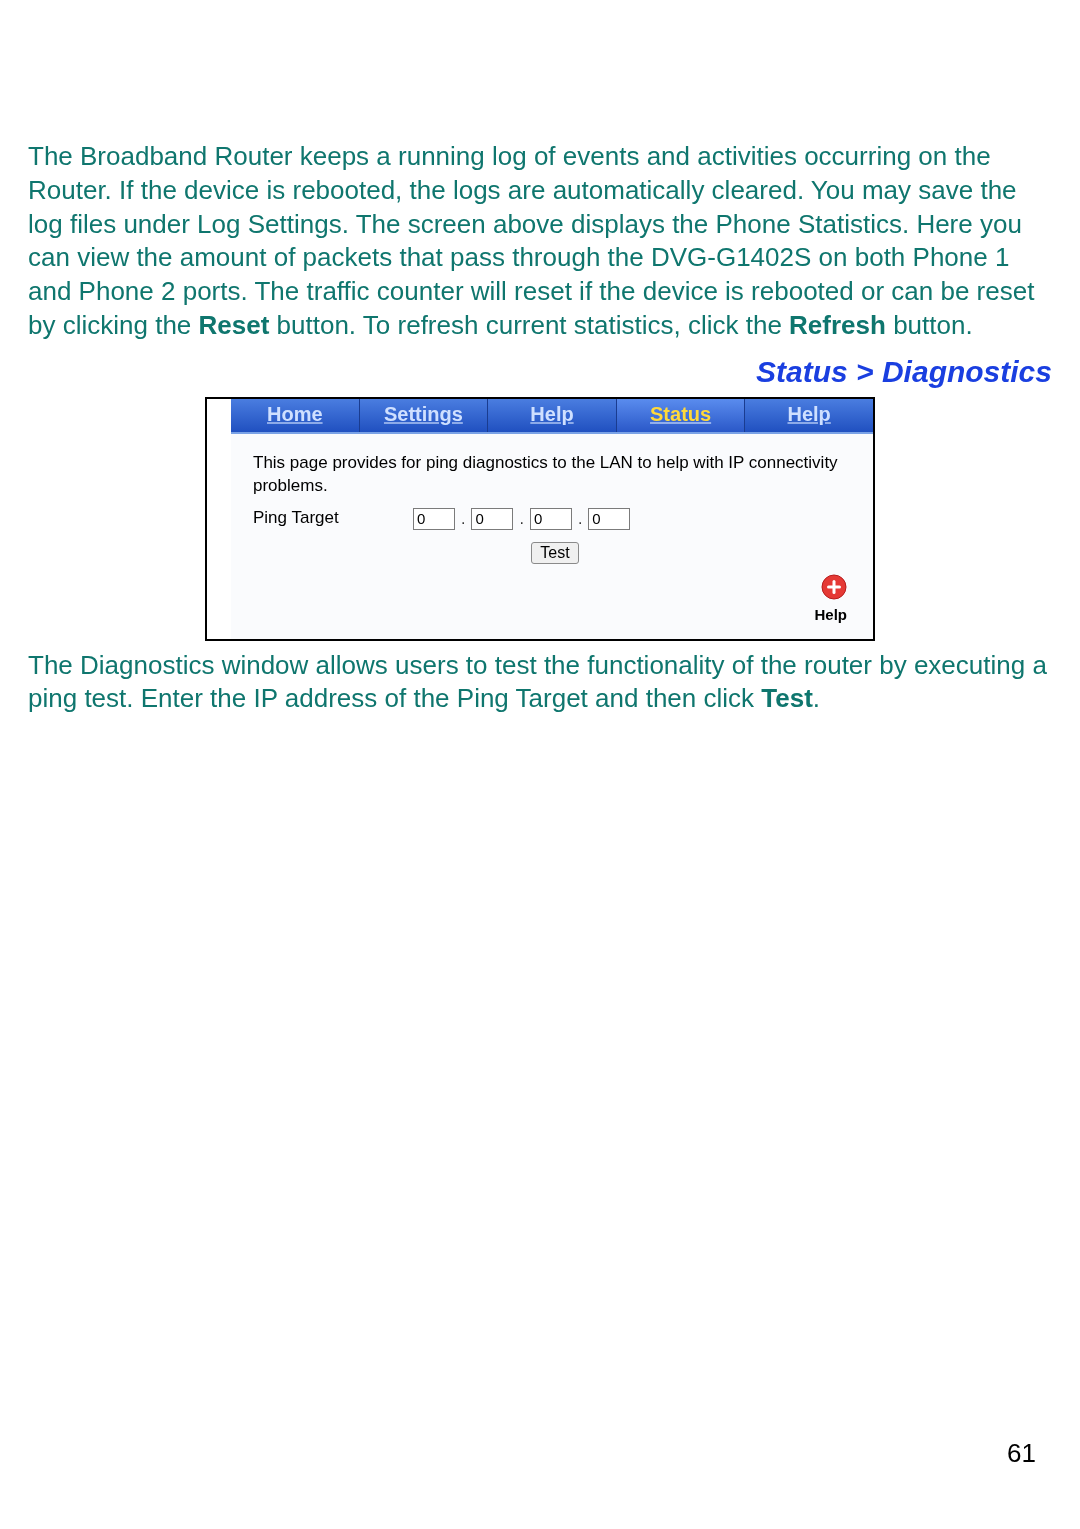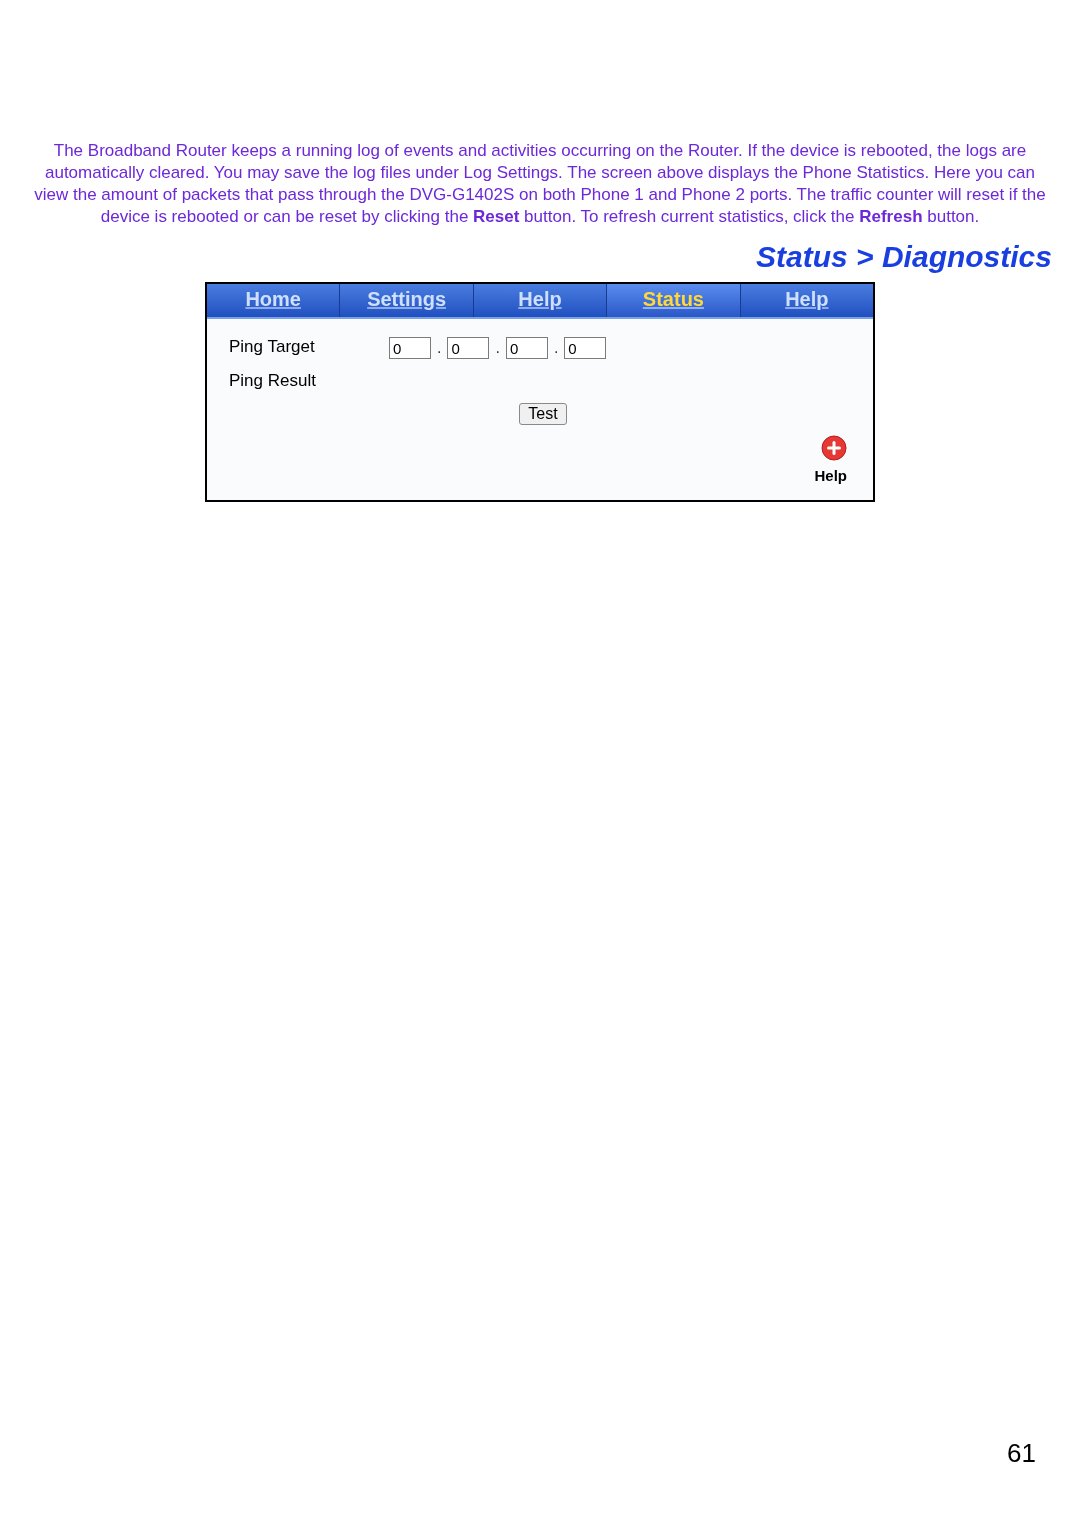--- a/index.html
+++ b/index.html
@@ -9,40 +9,40 @@
     background: #fff;
     font-family: Arial, Helvetica, sans-serif;
     width: 1080px;
     height: 1529px;
     position: relative;
   }
   .page {
     padding: 140px 28px 0 28px;
   }
   .body-text {
-    font-size: 17px;
+    font-size: 26px;
     line-height: 1.3;
-    color: #6d28d9;
+    color: #0f766e;
     margin: 0 0 8px 0;
-    text-align: center;
   }
   .bold { font-weight: bold; }
   .heading {
     text-align: right;
     color: #1a3fe0;
     font-size: 30px;
     font-weight: bold;
     font-style: italic;
     margin: 12px 0 8px 0;
     font-family: Arial, Helvetica, sans-serif;
   }
   .panel-wrap {
     width: 670px;
     margin: 0 auto 8px auto;
     border: 2px solid #000;
+    padding-left: 24px;
   }
   .tabs {
     display: flex;
     width: 100%;
     background: #2c5fc8;
     border-bottom: 2px solid #7aa2e6;
   }
   .tab {
     flex: 1;
     text-align: center;
@@ -149,51 +149,52 @@
 
   <div class="panel-wrap">
     <div class="tabs">
       <div class="tab">Home</div>
       <div class="tab">Settings</div>
       <div class="tab">Help</div>
       <div class="tab active">Status</div>
       <div class="tab">Help</div>
     </div>
     <div class="panel-body">
+      <div class="diag-desc">This page provides for ping diagnostics to the LAN to help with IP connectivity problems.</div>
 
       <div class="row">
         <div class="row-label">Ping Target</div>
         <div class="ip-group">
           <input class="ip-input" value="0" style="">
           <span class="dot">.</span>
           <input class="ip-input" value="0" style="">
           <span class="dot">.</span>
           <input class="ip-input" value="0" style="">
           <span class="dot">.</span>
           <input class="ip-input" value="0" style="">
         </div>
       </div>
 
-      <div class="row">
-        <div class="row-label">Ping Result</div>
-      </div>
 
       <div class="test-row">
         <button class="test-btn">Test</button>
       </div>
 
       <div class="help-block">
         <span class="help-icon">
           <svg viewBox="0 0 26 26" width="26" height="26">
             <circle cx="13" cy="13" r="12" fill="#e53935" stroke="#b71c1c" stroke-width="1"></circle>
             <rect x="11.5" y="6" width="3" height="14" rx="1.5" fill="#fff"></rect>
             <rect x="6" y="11.5" width="14" height="3" rx="1.5" fill="#fff"></rect>
           </svg>
         </span>
         <div class="help-label">Help</div>
       </div>
     </div>
   </div>
 
+  <p class="body-text">
+    <span>The Diagnostics window allows users to test the functionality of the router by executing a ping test. Enter the IP address of the Ping Target and then click </span><span class="bold">Test</span><span>.</span>
+  </p>
 
 </div>
 
 <div class="pgnum">61</div>
 
 </body></html>

